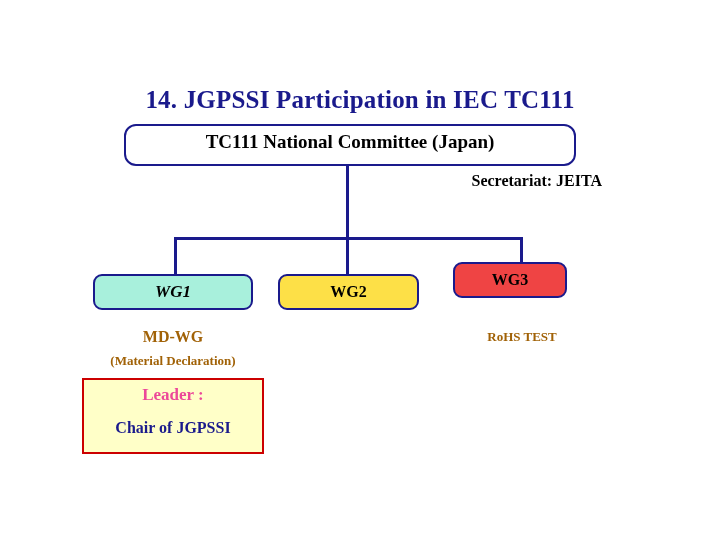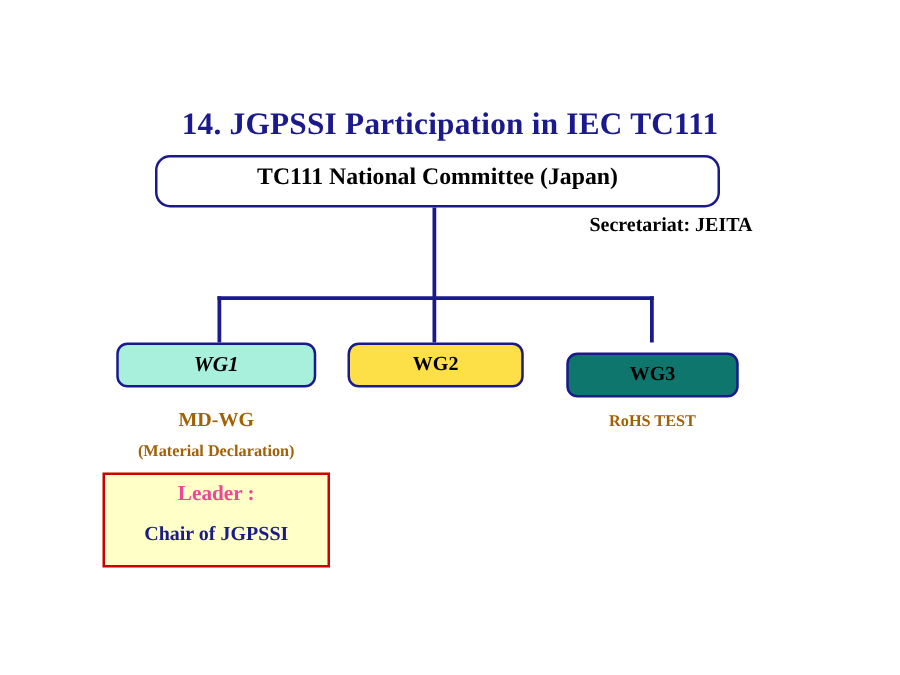--- a/index.html
+++ b/index.html
@@ -115,23 +115,23 @@
   }
   .wg1 .wg-label { font-size: 17px; font-style: italic; }
   .wg2 {
     left: 278px;
     top: 274px;
     width: 141px;
     background: #fde047;
   }
   .wg3 {
     left: 453px;
-    top: 282px;
-    width: 138px;
-    background: #0f766e;
+    top: 262px;
+    width: 114px;
+    background: #ef4444;
   }
   
   .sub {
     position: absolute;
     text-align: center;
     font-weight: bold;
     color: #a16207;
   }
   .sub-wg1 {
     left: 93px;

